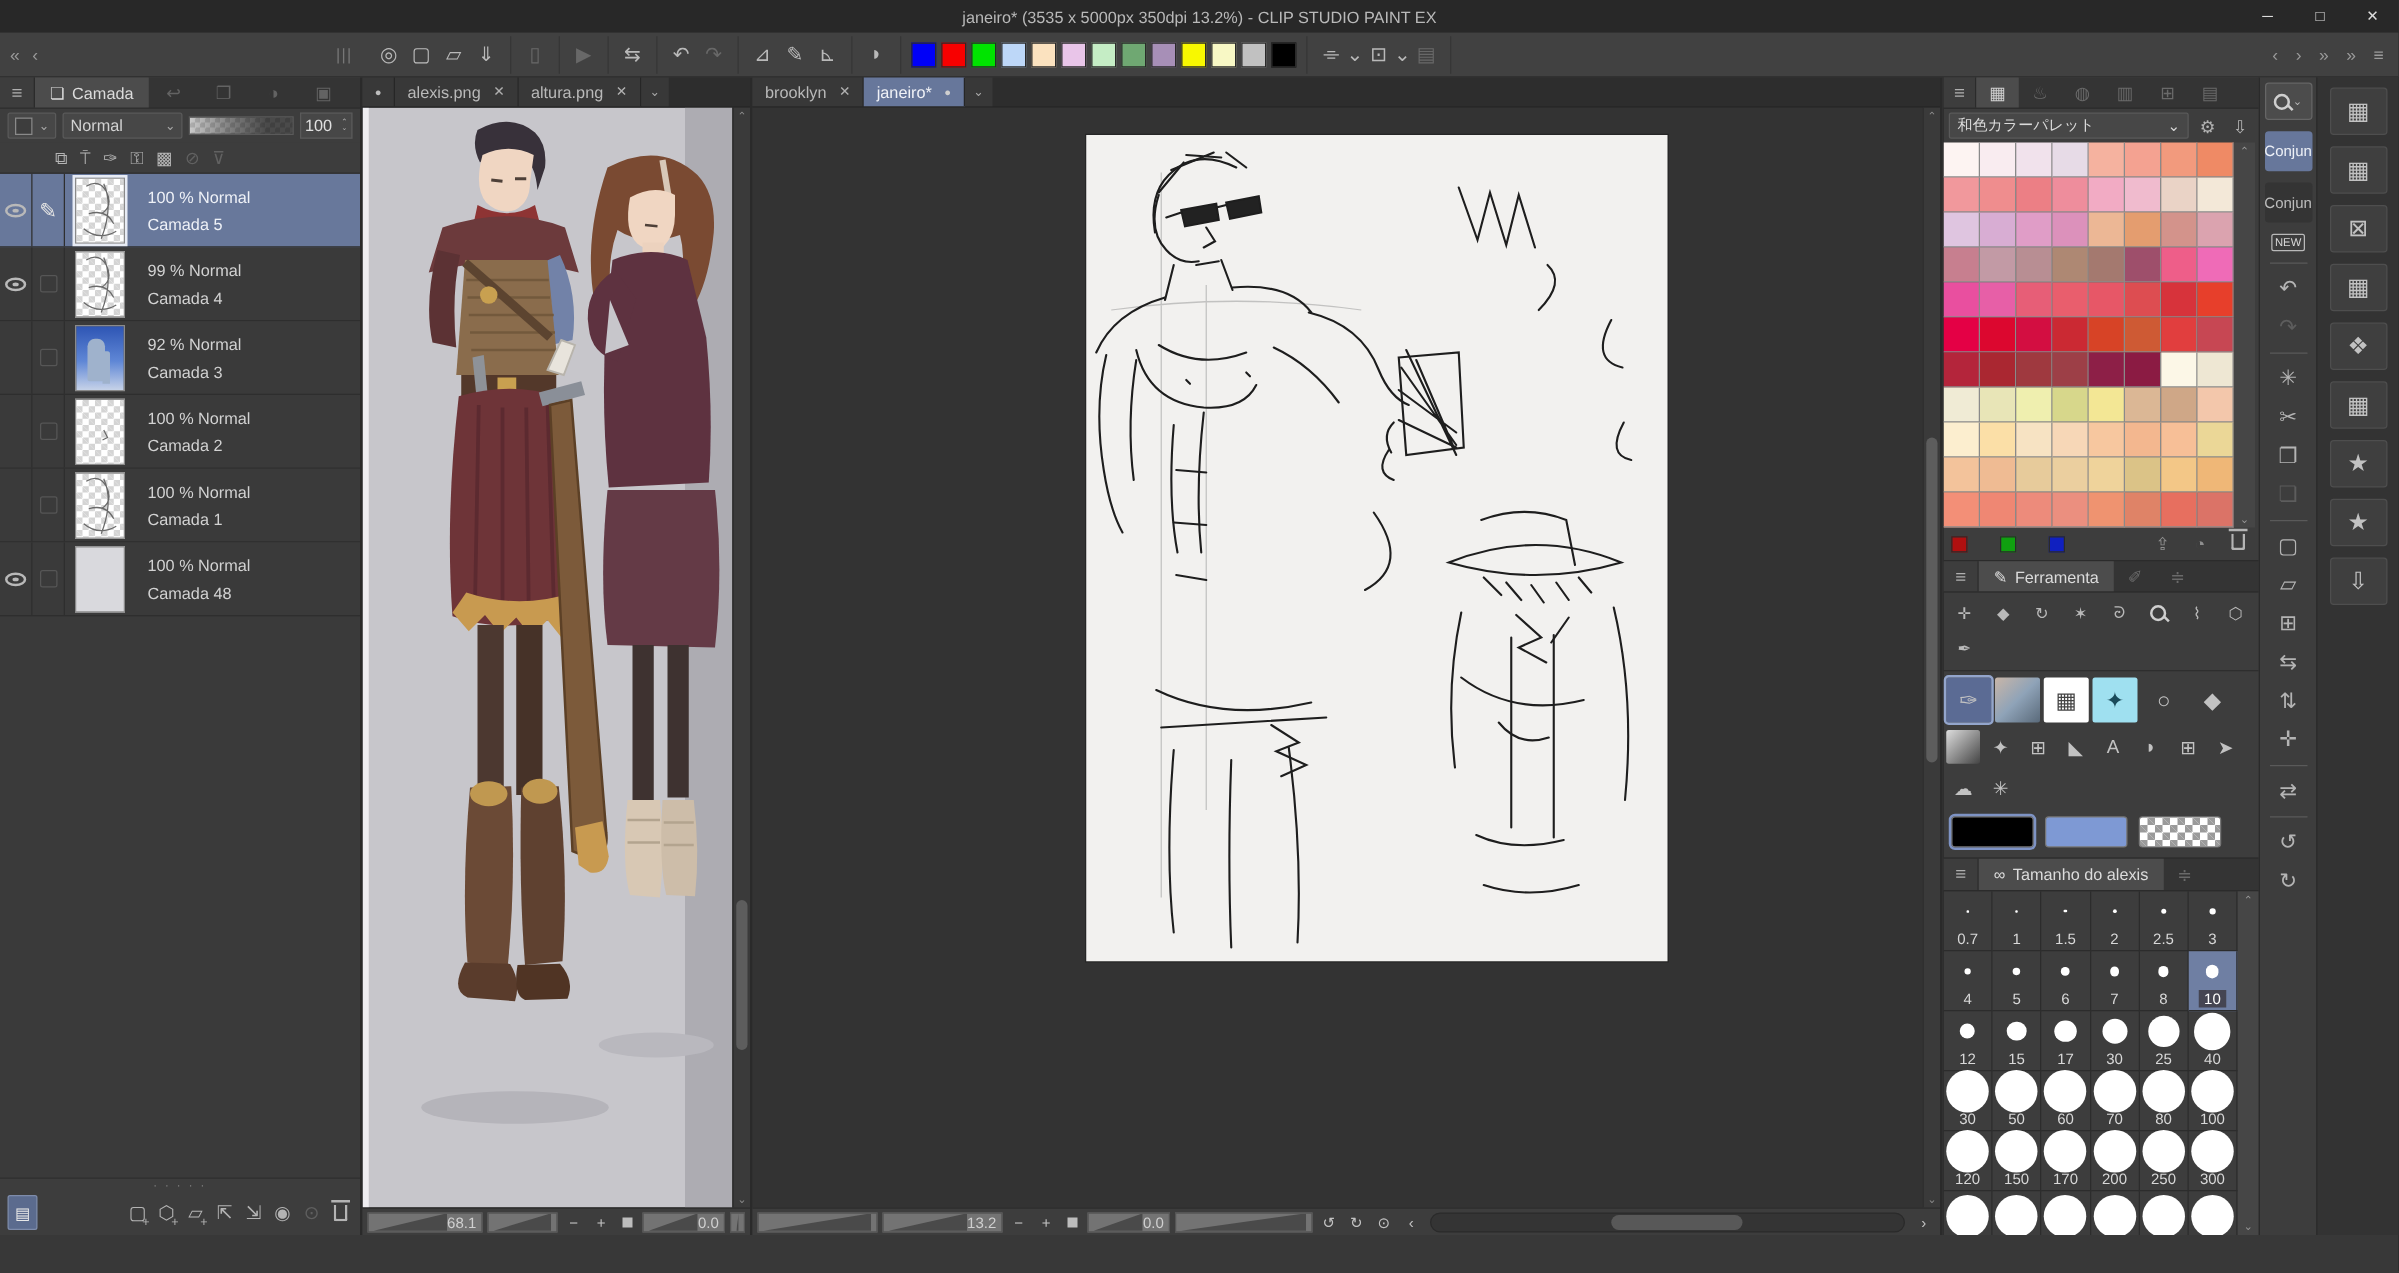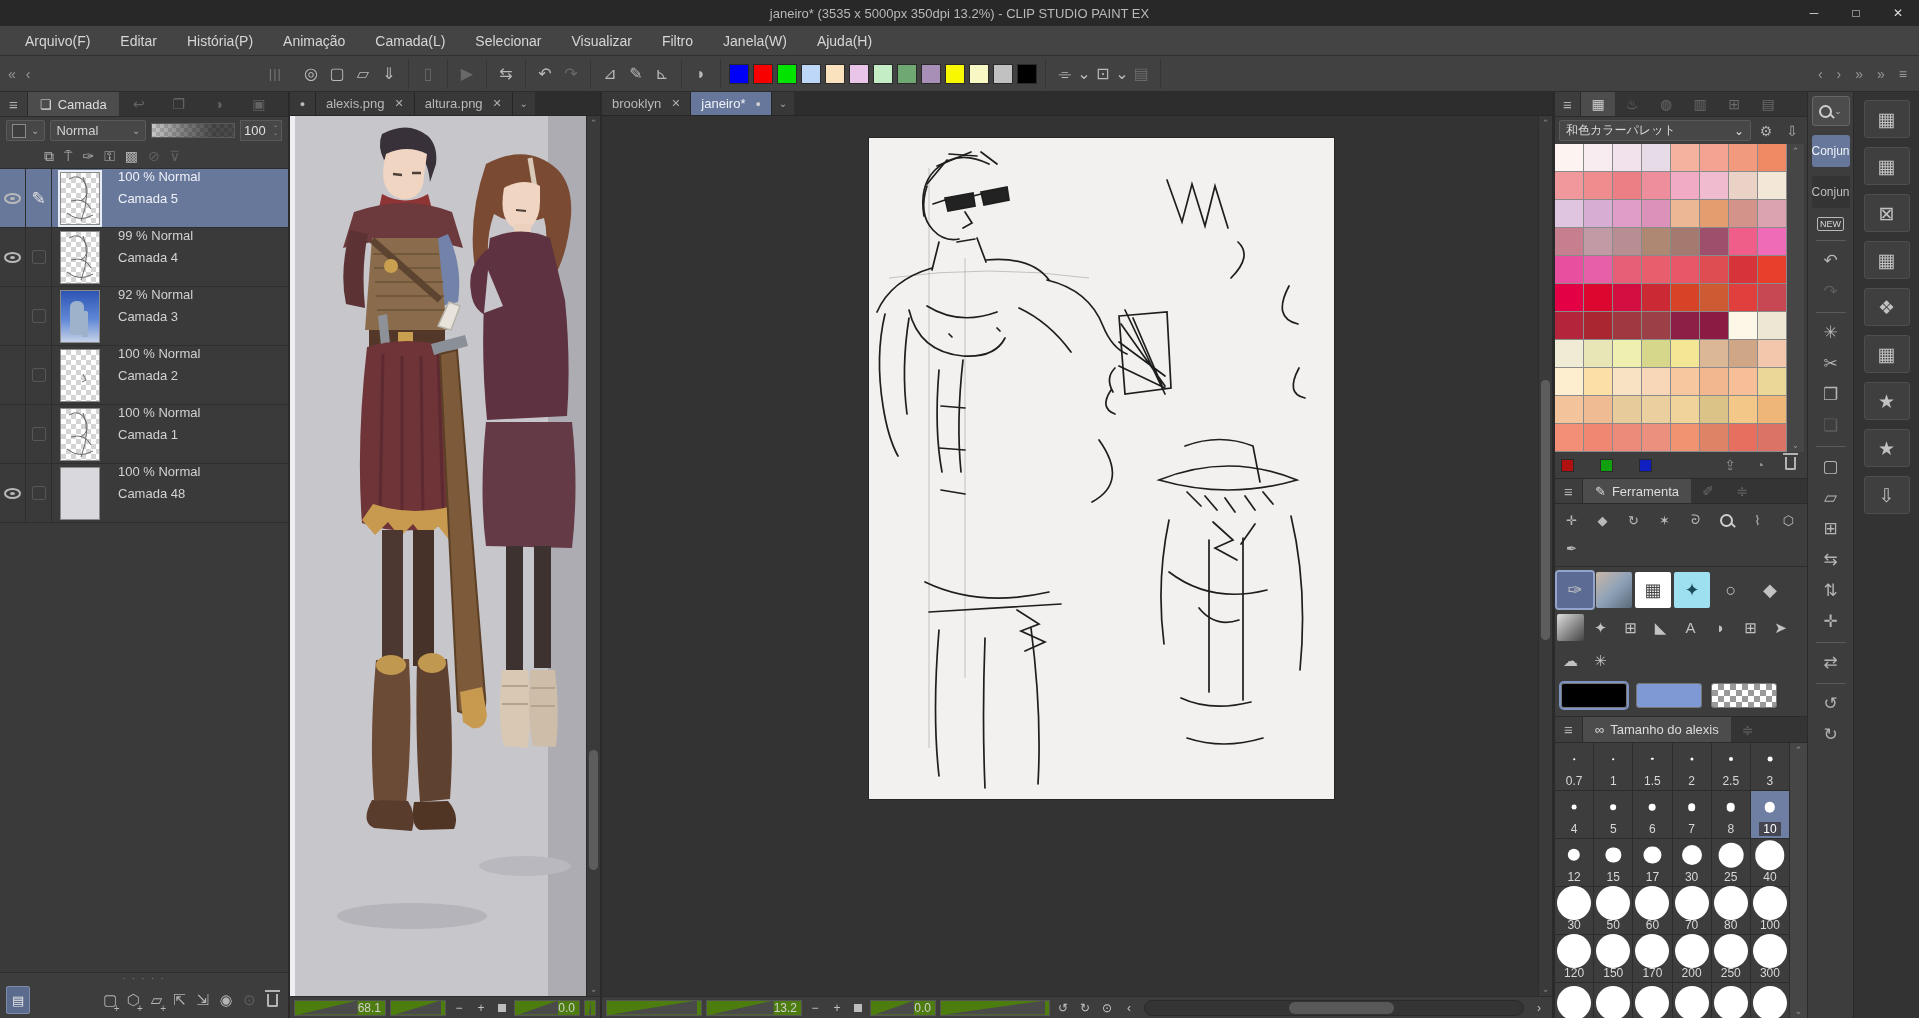--- a/index.html
+++ b/index.html
@@ -58,21 +58,21 @@
   .chk-empty { width:14px; height:14px; border:1px solid #565656; border-radius:2px; }
   .pencil { color:#e2e2e2; font-size:17px; transform:rotate(0deg); }
   .lr-thumbwrap { width:56px; display:flex; align-items:center; justify-content:center; }
   .lr-thumb { width:40px; height:53px; border:1px solid #8a8a8a; position:relative; overflow:hidden; background:#fff; }
   .layer-row.selected .lr-thumb { outline:2px solid #e8ecf5; }
   .checker { background-color:#fff; background-image:linear-gradient(45deg,#d4d4d4 25%,transparent 25%,transparent 75%,#d4d4d4 75%),linear-gradient(45deg,#d4d4d4 25%,transparent 25%,transparent 75%,#d4d4d4 75%); background-size:10px 10px; background-position:0 0,5px 5px; }
   .thumb-photo { background:linear-gradient(180deg,#2e55b4 0%,#5f87d6 55%,#c6d2e8 100%); }
   .thumb-photo::after { content:""; position:absolute; left:9px; top:10px; width:14px; height:34px; background:#9fb2cc; border-radius:6px 6px 2px 2px; box-shadow:8px 6px 0 -4px #9fb2cc; }
   .thumb-gray { background:#d9d9dd; }
   .thumb-paper { background:#ffffff; }
-  .lr-texts { flex:1; display:flex; flex-direction:column; justify-content:flex-start; gap:7px; padding-left:10px; color:#d2d2d2; font-size:13px; }
+  .lr-texts { flex:1; display:flex; flex-direction:column; justify-content:center; gap:7px; padding-left:10px; color:#d2d2d2; font-size:13px; }
   .layer-row.selected .lr-texts { color:#eef1f7; }
   .paper-badge { width:22px; height:22px; background:#fff; border:1px solid #999; display:flex; align-items:center; justify-content:center; }
   .paper-badge span { width:12px; height:14px; border:2px solid #333; border-bottom-right-radius:6px; display:block; }
   .layer-divider { height:10px; display:flex; align-items:center; justify-content:center; color:#8a8a8a; font-size:9px; letter-spacing:2px; background:#3d3d3d; border-top:1px solid #2e2e2e;}
   .layer-bottombar { height:36px; background:#3d3d3d; display:flex; align-items:center; gap:4px; padding:0 6px; }
   .lb-first { width:30px; height:28px; background:#5b6b8e; border:1px solid #7e8cab; border-radius:2px; display:flex; align-items:center; justify-content:center; color:#e8e8e8; margin-right:66px; }
   .lb-icon { width:24px; height:24px; display:flex; align-items:center; justify-content:center; color:#b4b4b4; font-size:15px; position:relative; }
   .lb-icon.dim { color:#5f5f5f; }
   .lb-plus::after { content:"+"; position:absolute; right:0px; bottom:-2px; font-size:10px; color:#b4b4b4; }
   .trash { width:11px; height:13px; border:2px solid #b4b4b4; border-top:none; border-radius:0 0 2px 2px; position:relative; }
@@ -86,21 +86,21 @@
   .doc-tab { display:flex; align-items:center; gap:10px; padding:0 10px; background:#383838; border-right:1px solid #262626; color:#b9b9b9; font-size:13px; }
   .doc-tab.active { background:#67779b; color:#f0f2f7; }
   .doc-close { font-size:11px; color:#b0b0b0; }
   .doc-dot { font-size:9px; color:#cfcfcf; }
   .tab-lead-dot { width:26px; display:flex; align-items:center; justify-content:center; color:#bdbdbd; font-size:9px; background:#383838; border-right:1px solid #262626;}
   .tab-chev { width:22px; display:flex; align-items:center; justify-content:center; color:#a8a8a8; font-size:10px; background:#383838; }
   .canvas-body { flex:1; display:flex; overflow:hidden; position:relative; }
   .vscroll { width:14px; background:#3a3a3a; border-left:1px solid #2c2c2c; display:flex; flex-direction:column; align-items:center; justify-content:space-between; padding:2px 0; color:#8c8c8c; font-size:9px; position:relative; }
   .vthumb { position:absolute; left:2px; width:9px; border-radius:5px; background:#5d5d5d; }
   .statusbar { height:22px; background:#3d3d3d; border-top:1px solid #2c2c2c; display:flex; align-items:center; gap:4px; padding:0 4px; font-size:12px; color:#d0d0d0; }
-  .wedge-field { height:16px; background:#4d7c0f; border:1px solid #555; display:flex; align-items:center; padding:0 4px; position:relative; overflow:hidden; }
+  .wedge-field { height:16px; background:#737373; border:1px solid #555; display:flex; align-items:center; padding:0 4px; position:relative; overflow:hidden; }
   .wedge { position:absolute; right:0; bottom:0; width:100%; height:100%; clip-path:polygon(100% 0,100% 100%,0 100%); background:#4a4a4a; }
   .wedge-field span { position:relative; z-index:1; }
   .sb-btn { width:18px; text-align:center; color:#c2c2c2; }
   .sb-sq { width:8px; height:8px; background:#bdbdbd; margin:0 4px; }
   .hscroll { flex:1; height:16px; background:#343434; border:1px solid #2a2a2a; border-radius:8px; position:relative; margin:0 2px; }
   .hthumb { position:absolute; top:1px; height:12px; border-radius:6px; background:#585858; }
 
   
   .art-area { flex:1; position:relative; overflow:hidden; }
   .sketch-page { position:absolute; left:267px; top:22px; width:465px; height:661px; background:#f2f1ef; box-shadow:0 0 0 1px #262626; }
@@ -173,32 +173,20 @@
 
   <div class="titlebar">
     <span>janeiro* (3535 x 5000px 350dpi 13.2%)  - CLIP STUDIO PAINT EX</span>
     <div class="win-controls">
       <span class="win-btn">─</span>
       <span class="win-btn">□</span>
       <span class="win-btn">✕</span>
     </div>
   </div>
 
-  <div class="menubar" id="menubar">
-      <span class="menu-item">Arquivo(F)</span>
-      <span class="menu-item">Editar</span>
-      <span class="menu-item">História(P)</span>
-      <span class="menu-item">Animação</span>
-      <span class="menu-item">Camada(L)</span>
-      <span class="menu-item">Selecionar</span>
-      <span class="menu-item">Visualizar</span>
-      <span class="menu-item">Filtro</span>
-      <span class="menu-item">Janela(W)</span>
-      <span class="menu-item">Ajuda(H)</span>
-    </div>
 
   <div class="toolbar">
     <div class="tb-left-arrows">
         <span>«</span>
         <span>‹</span>
       </div>
     <div class="tb-grip">|||</div>
     <div class="tb-group">
       <span class="tb-icon">◎</span>
       <span class="tb-icon">▢</span>

